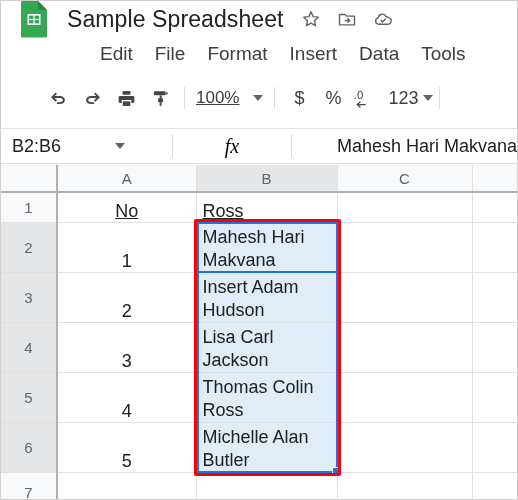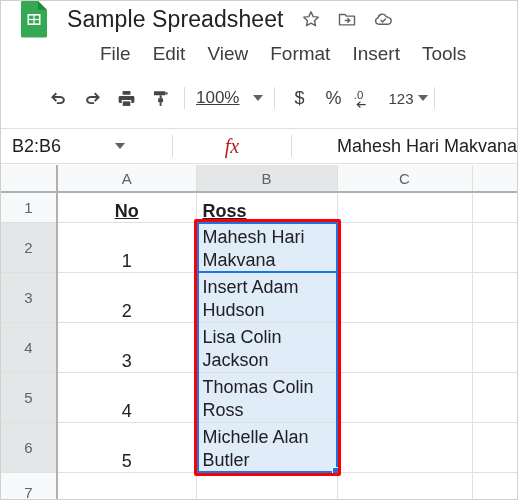--- a/index.html
+++ b/index.html
@@ -91,21 +91,21 @@
     border-right: 5px solid transparent;
     border-top: 6px solid #5f6368;
   }
   .tb-txt {
     font-size: 18px; color: #3c4043;
     width: 34px; text-align: center;
     cursor: default;
   }
   .tb-num {
     display: flex; align-items: center;
-    font-size: 15px; color: #3c4043;
+    font-size: 18px; color: #3c4043;
     padding-left: 4px;
   }
   .tb-num .caret {
     margin-left: 4px;
     border-left: 5px solid transparent;
     border-right: 5px solid transparent;
     border-top: 6px solid #5f6368;
   }
 
   
@@ -130,21 +130,21 @@
     border-left: 5px solid transparent;
     border-right: 5px solid transparent;
     border-top: 6px solid #5f6368;
   }
   .fb-sep { width: 1px; height: 22px; background: #dadce0; }
   .fx {
     width: 56px; text-align: center;
     font-family: "Liberation Serif", serif;
     font-style: italic;
     font-size: 20px;
-    color: #b91c1c;
+    color: #000000;
   }
   .fb-input {
     flex: 1;
     padding-left: 14px;
     font-size: 18px;
     color: #202124;
     white-space: nowrap;
     overflow: hidden;
   }
 
@@ -199,21 +199,21 @@
     border-right: 1px solid #e0e0e0;
     border-bottom: 1px solid #e0e0e0;
     font-size: 18px;
     color: #202124;
     vertical-align: bottom;
     padding: 0 5px 4px 5px;
     background: #ffffff;
     overflow: hidden;
   }
   .cell.hdr {
-    font-weight: bold;
+    font-weight: normal;
     text-decoration: underline;
     text-align: center;
     vertical-align: bottom;
   }
   .cell.hdr.b { text-align: left; padding-left: 6px; }
   .cell.numcol { text-align: center; }
   .cell.namecol {
     text-align: left;
     vertical-align: top;
     padding: 3px 5px 0 6px;
@@ -289,25 +289,25 @@
       <span class="ticon">
         <svg viewBox="0 0 24 24" width="20" height="20" fill="none" stroke="#5f6368" stroke-width="1.7" stroke-linejoin="round">
           <path d="M6.6 18.2 a3.8 3.8 0 0 1 -.4 -7.5 a5 5 0 0 1 9.6 -1.4 a3.6 3.6 0 0 1 2.6 1 a3.9 3.9 0 0 1 -1.2 7.9 z"></path>
           <path d="M9.6 13.6 l1.9 1.9 3.3 -3.6" stroke-linecap="round"></path>
         </svg>
       </span>
     </div>
   </div>
 
   <div class="menubar">
+    <div class="menu-item">Edit</div>
     <div class="menu-item">File</div>
-    <div class="menu-item">Edit</div>
-    <div class="menu-item">View</div>
     <div class="menu-item">Format</div>
     <div class="menu-item">Insert</div>
+    <div class="menu-item">Data</div>
     <div class="menu-item">Tools</div>
   </div>
 
   <div class="toolbar">
     <div style="width:40px"></div>
     <div class="tb-btn">
       <svg viewBox="0 0 24 24" width="21" height="21" fill="#444746">
         <path d="M7.6 9.2 h6.1 c3.1 0 5.6 1.9 5.6 4.6 c0 2.7 -2.5 4.6 -5.6 4.6 h-3.6 v-2.2 h3.6 c1.9 0 3.3 -1.1 3.3 -2.4 c0 -1.3 -1.4 -2.4 -3.3 -2.4 H7.6 l2.7 2.8 -1.6 1.6 -5.2 -5.3 5.2 -5.3 1.6 1.6 z"></path>
       </svg>
     </div>
@@ -409,21 +409,21 @@
         <td class="rowhead sel">3</td>
         <td class="cell numcol">2</td>
         <td class="cell namecol">Insert Adam Hudson</td>
         <td class="cell"></td>
         <td class="cell"></td>
       </tr>
 
       <tr style="height:50px">
         <td class="rowhead sel">4</td>
         <td class="cell numcol">3</td>
-        <td class="cell namecol">Lisa Colin Jackson</td>
+        <td class="cell namecol">Lisa Carl Jackson</td>
         <td class="cell"></td>
         <td class="cell"></td>
       </tr>
 
       <tr style="height:50px">
         <td class="rowhead sel">5</td>
         <td class="cell numcol">4</td>
         <td class="cell namecol">Thomas Colin Ross</td>
         <td class="cell"></td>
         <td class="cell"></td>

